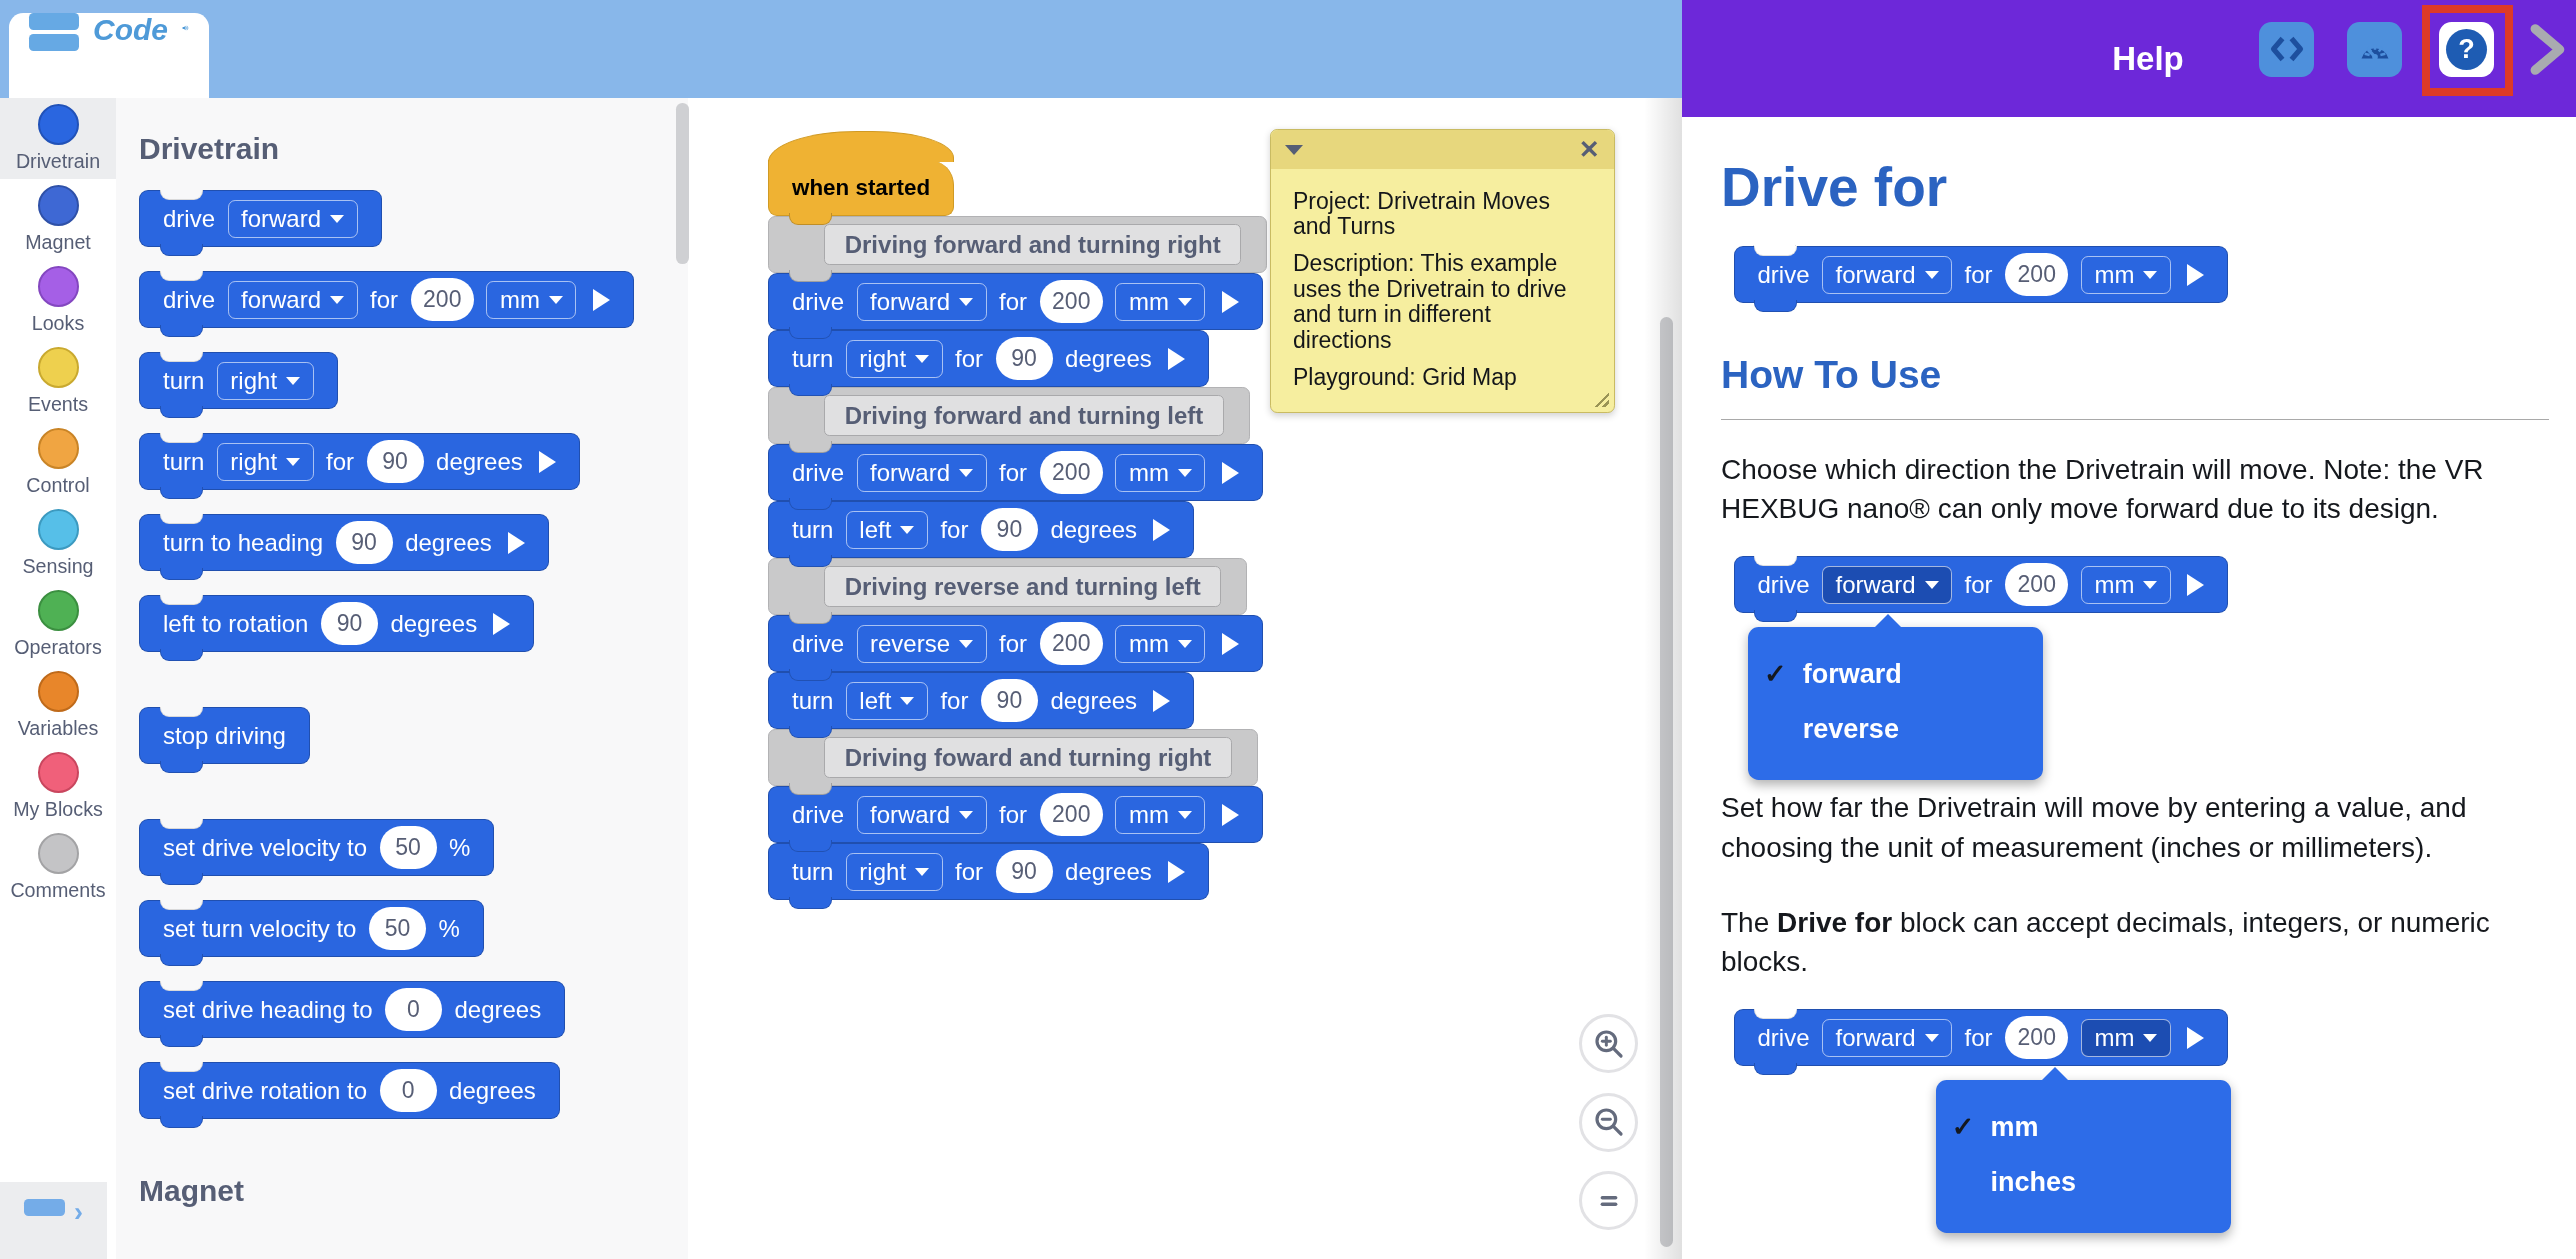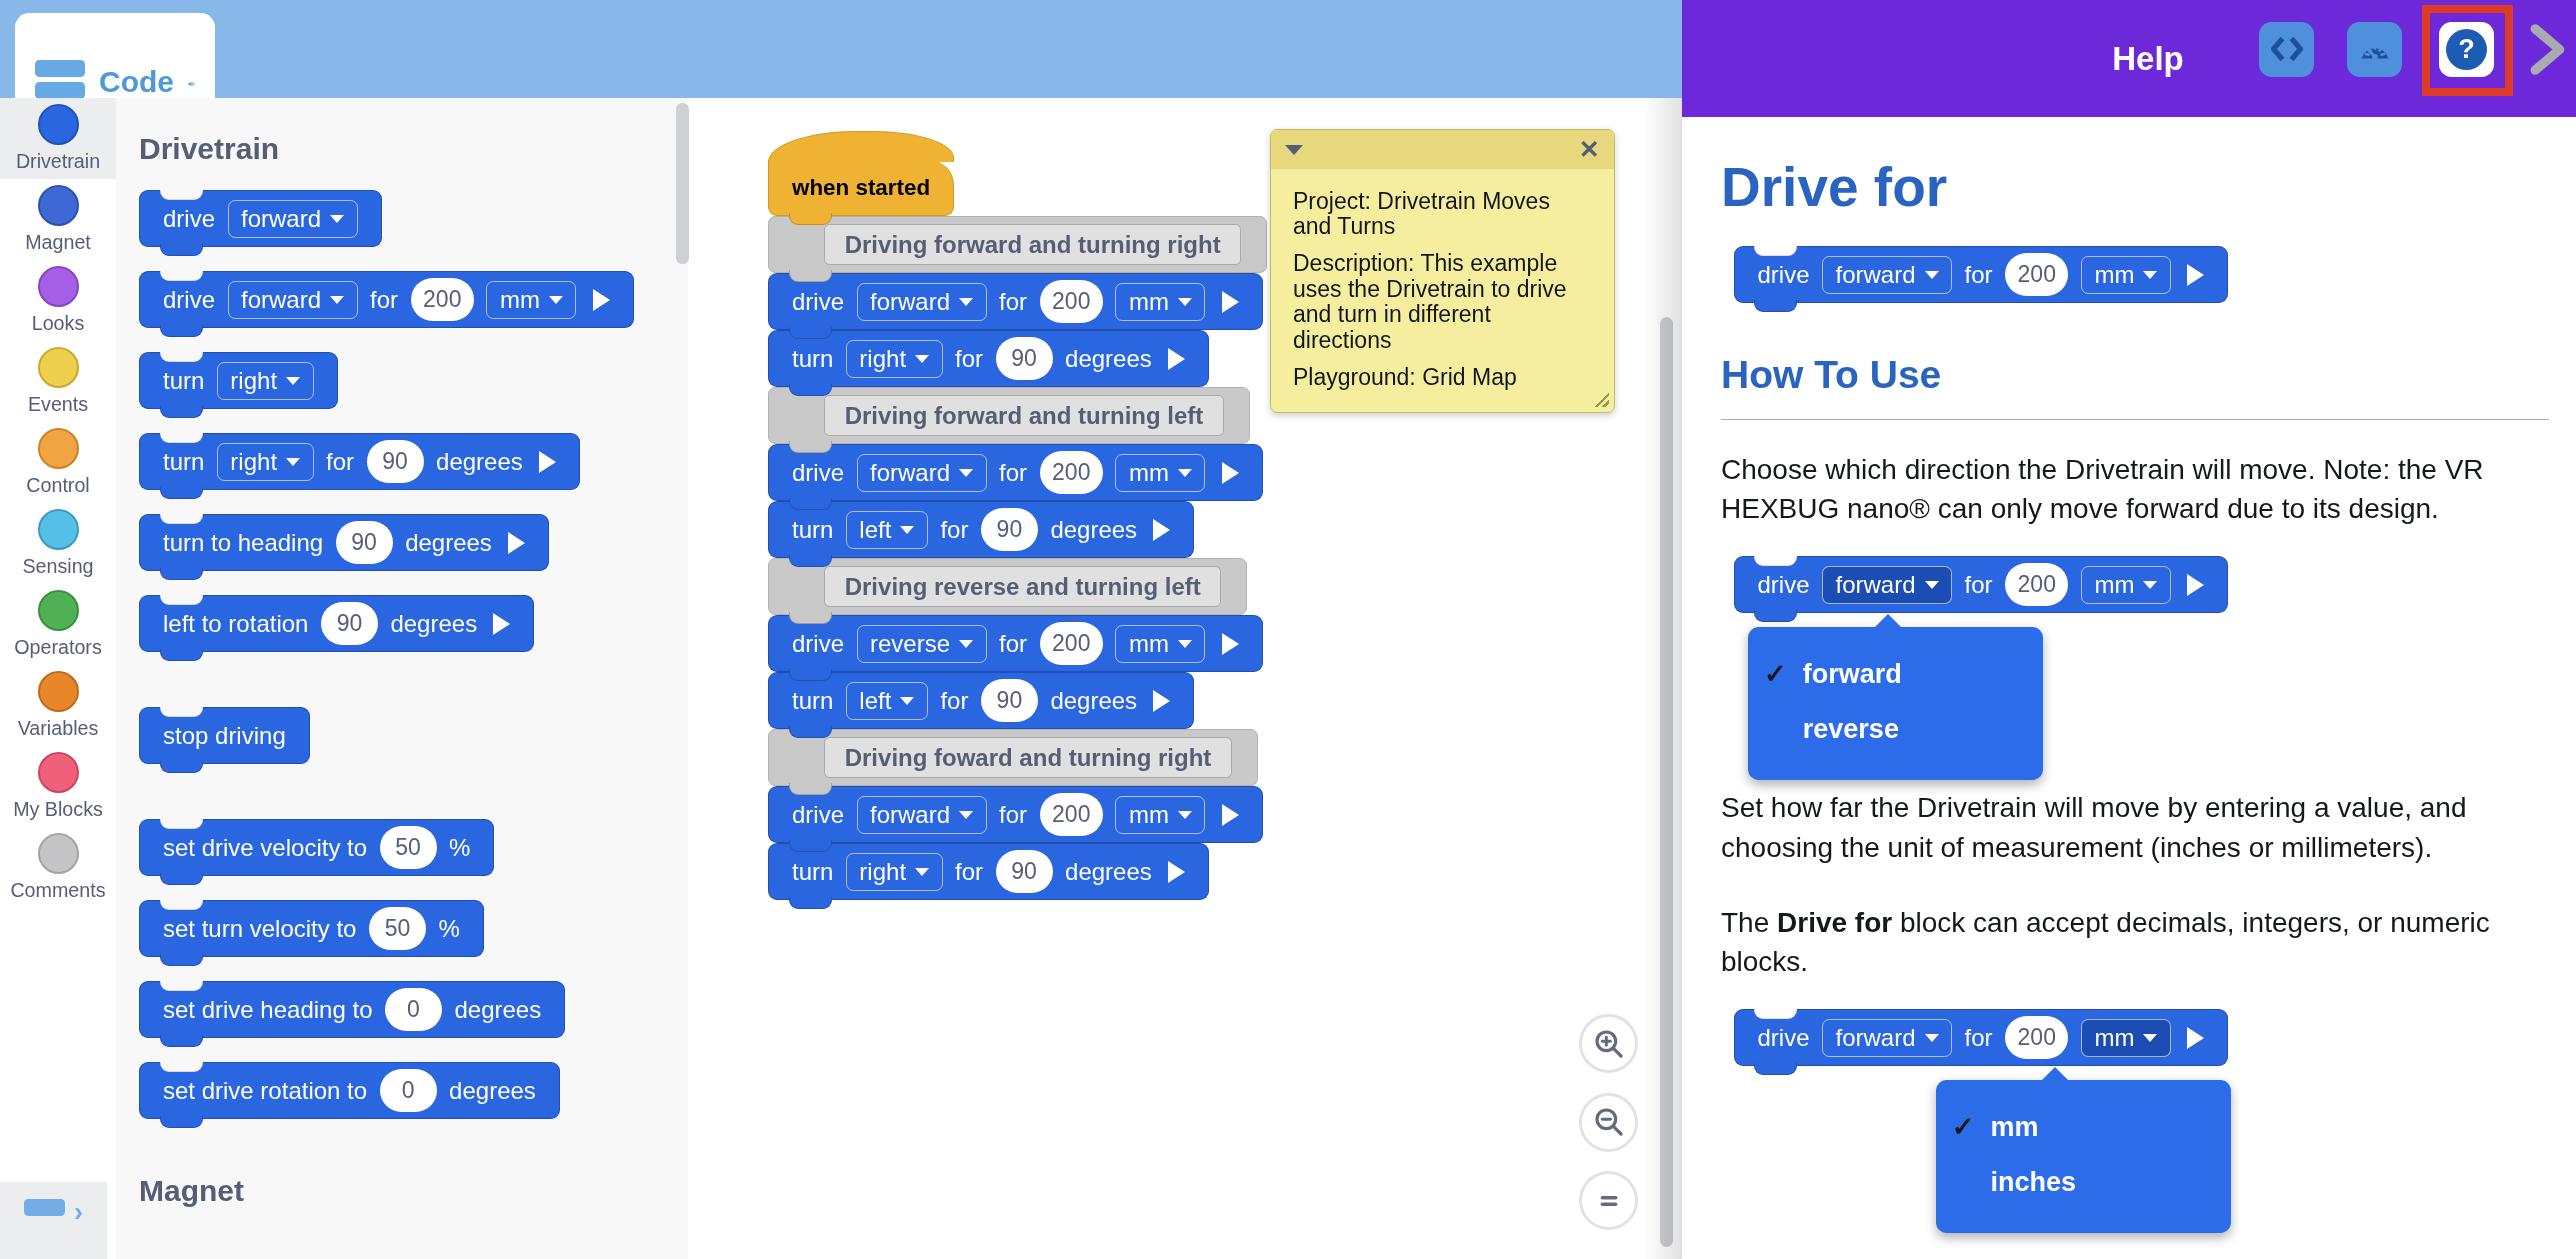--- a/index.html
+++ b/index.html
@@ -1,22 +1,22 @@
 <!DOCTYPE html>
 <html style="font-size:14.3px"><head>
 <meta charset="utf-8">
 <style>
   html,body{margin:0;padding:0;background:#fff;}
   body{width:2576px;height:1259px;overflow:hidden;font-family:"Liberation Sans",sans-serif;}
   .app{position:relative;width:2576px;height:1259px;background:#fff;}
 
   
   .topbar{position:absolute;left:0;top:0;width:1682px;height:98px;background:#88b7ea;}
-  .brand-tab{position:absolute;left:15px;top:12.5px;width:200px;height:86px;background:#fff;
-    border-radius:14.3px 14.3px 0 0;display:flex;align-items:flex-end;gap:14.3px;padding:0 19.7px;box-sizing:border-box;}
+  .brand-tab{position:absolute;left:9px;top:12.5px;width:200px;height:86px;background:#fff;
+    border-radius:14.3px 14.3px 0 0;display:flex;align-items:flex-start;gap:14.3px;padding:0 19.7px;box-sizing:border-box;font-style:italic;}
   .logo{display:flex;flex-direction:column;gap:4.5px;}
   .logo span{display:block;width:50px;height:17px;background:#66a9e4;border-radius:4.5px;}
   .brand-name{font-size:30px;font-weight:700;color:#4e9ad8;}
 
   
   .rail{position:absolute;left:0;top:98px;width:116px;height:1161px;background:#fff;}
   .rail-item{height:81px;display:flex;flex-direction:column;align-items:center;justify-content:center;gap:4.5px;cursor:pointer;}
   .rail-item.selected{background:#ecedef;}
   .dot{width:41px;height:41px;border-radius:50%;border:2.7px solid rgba(0,0,0,.25);box-sizing:border-box;}
   .rail-label{font-size:19.7px;color:#565e75;}

